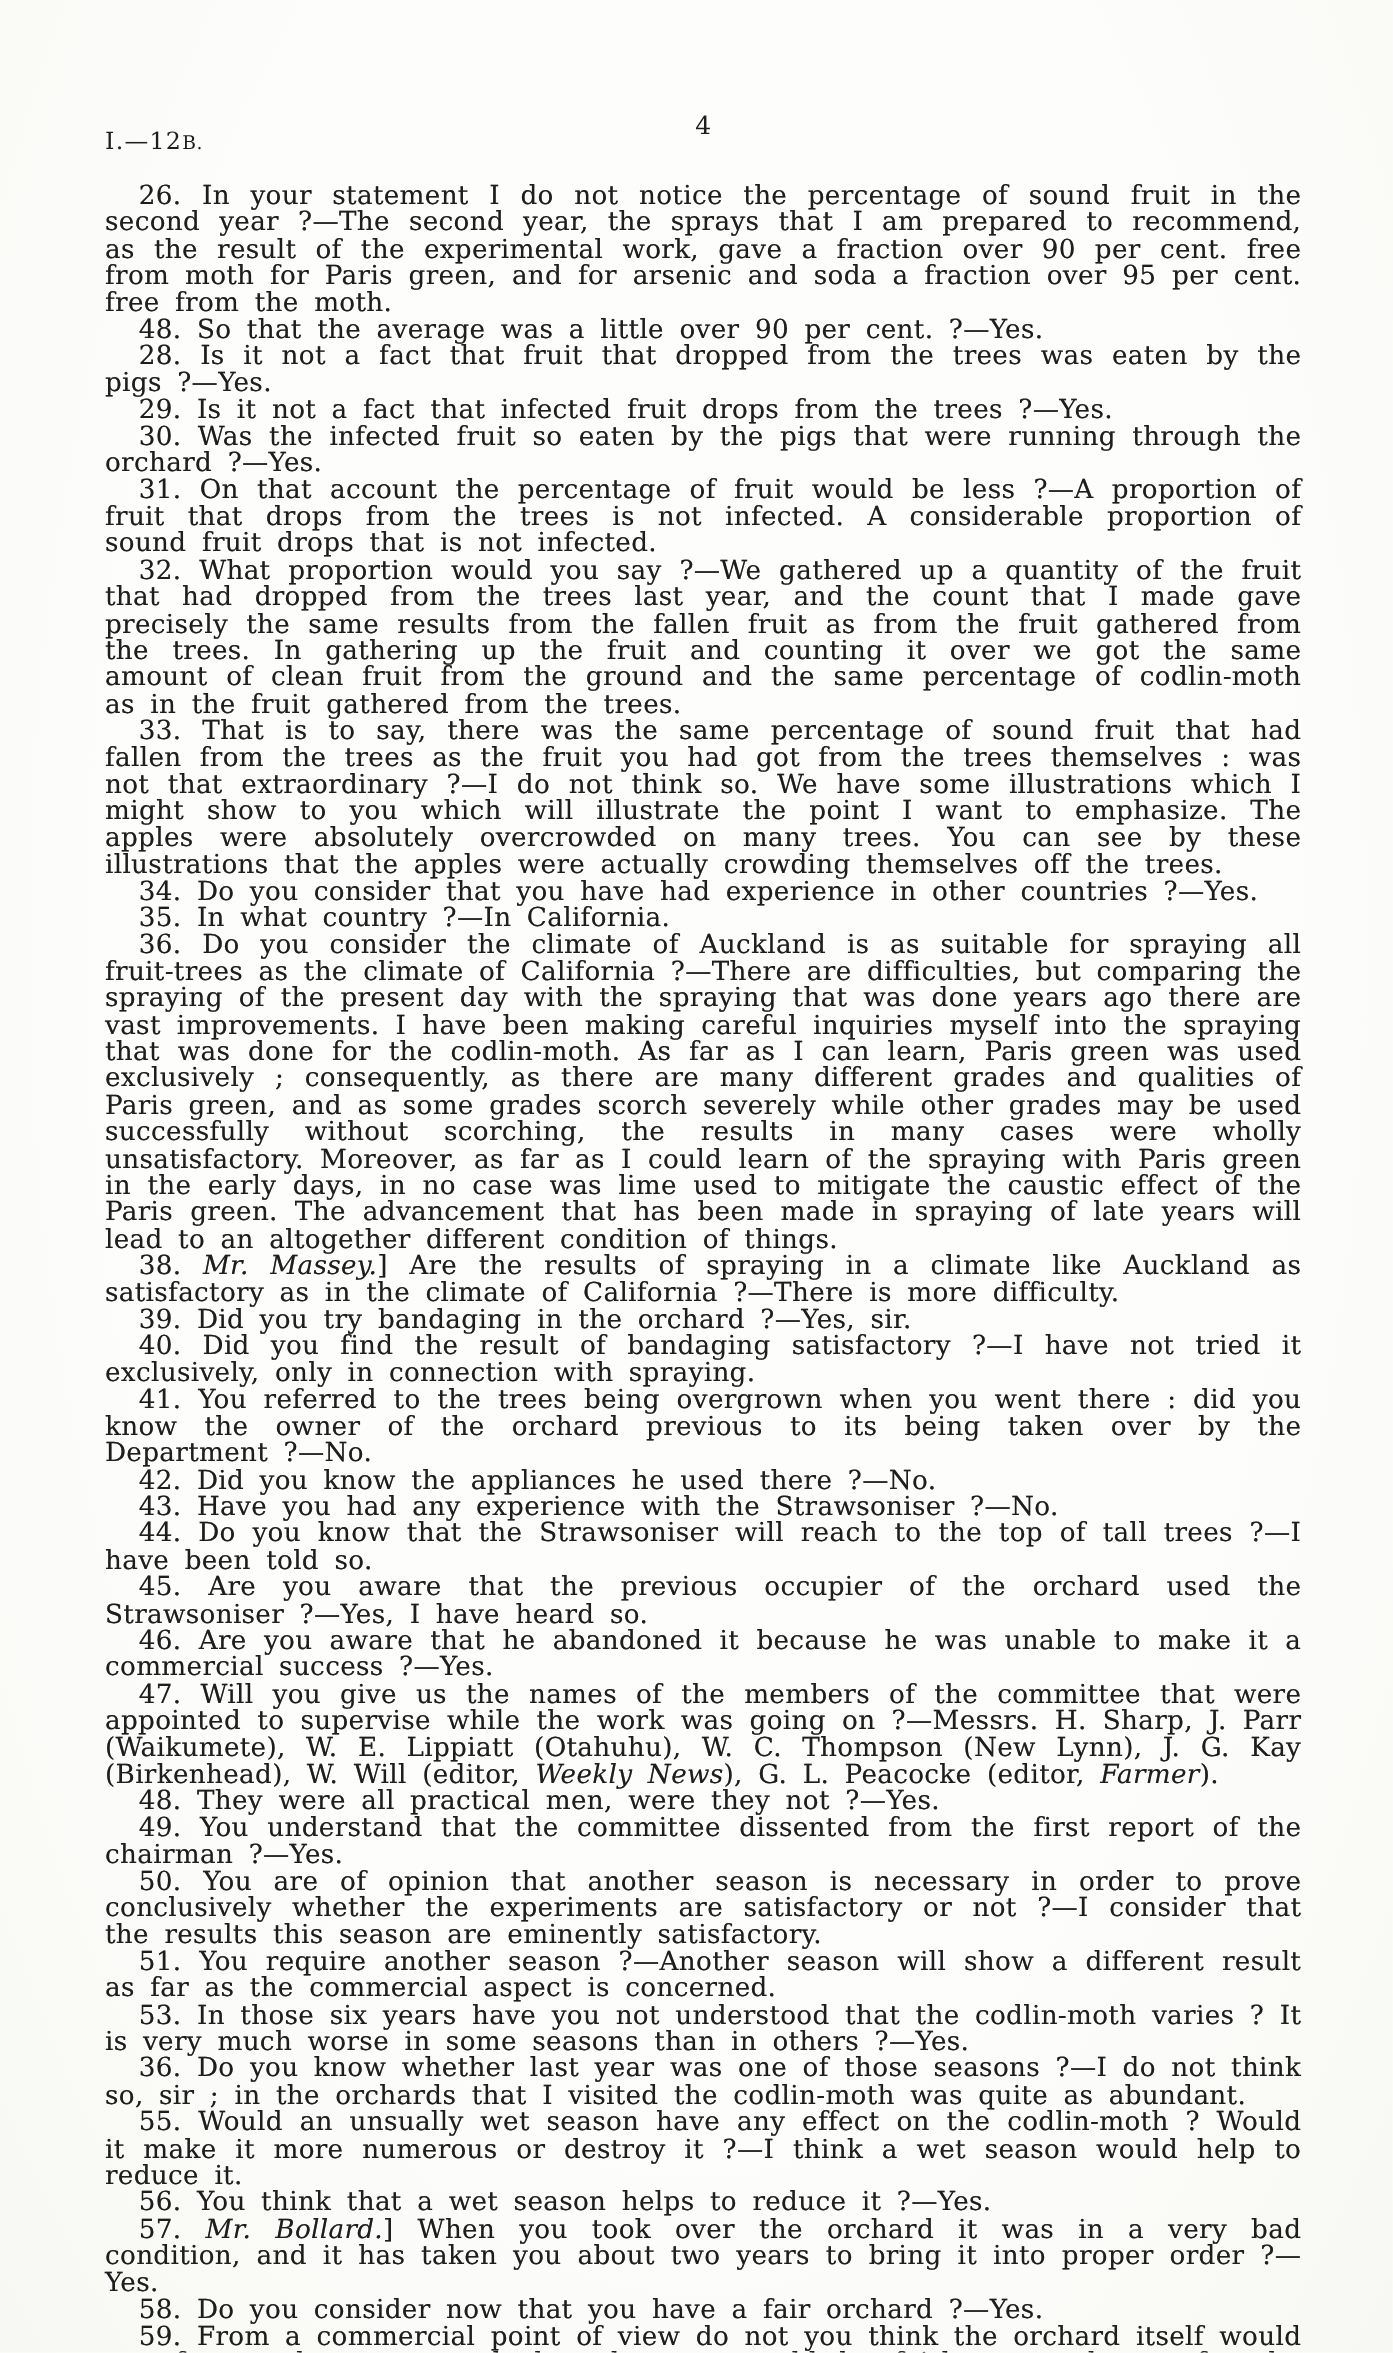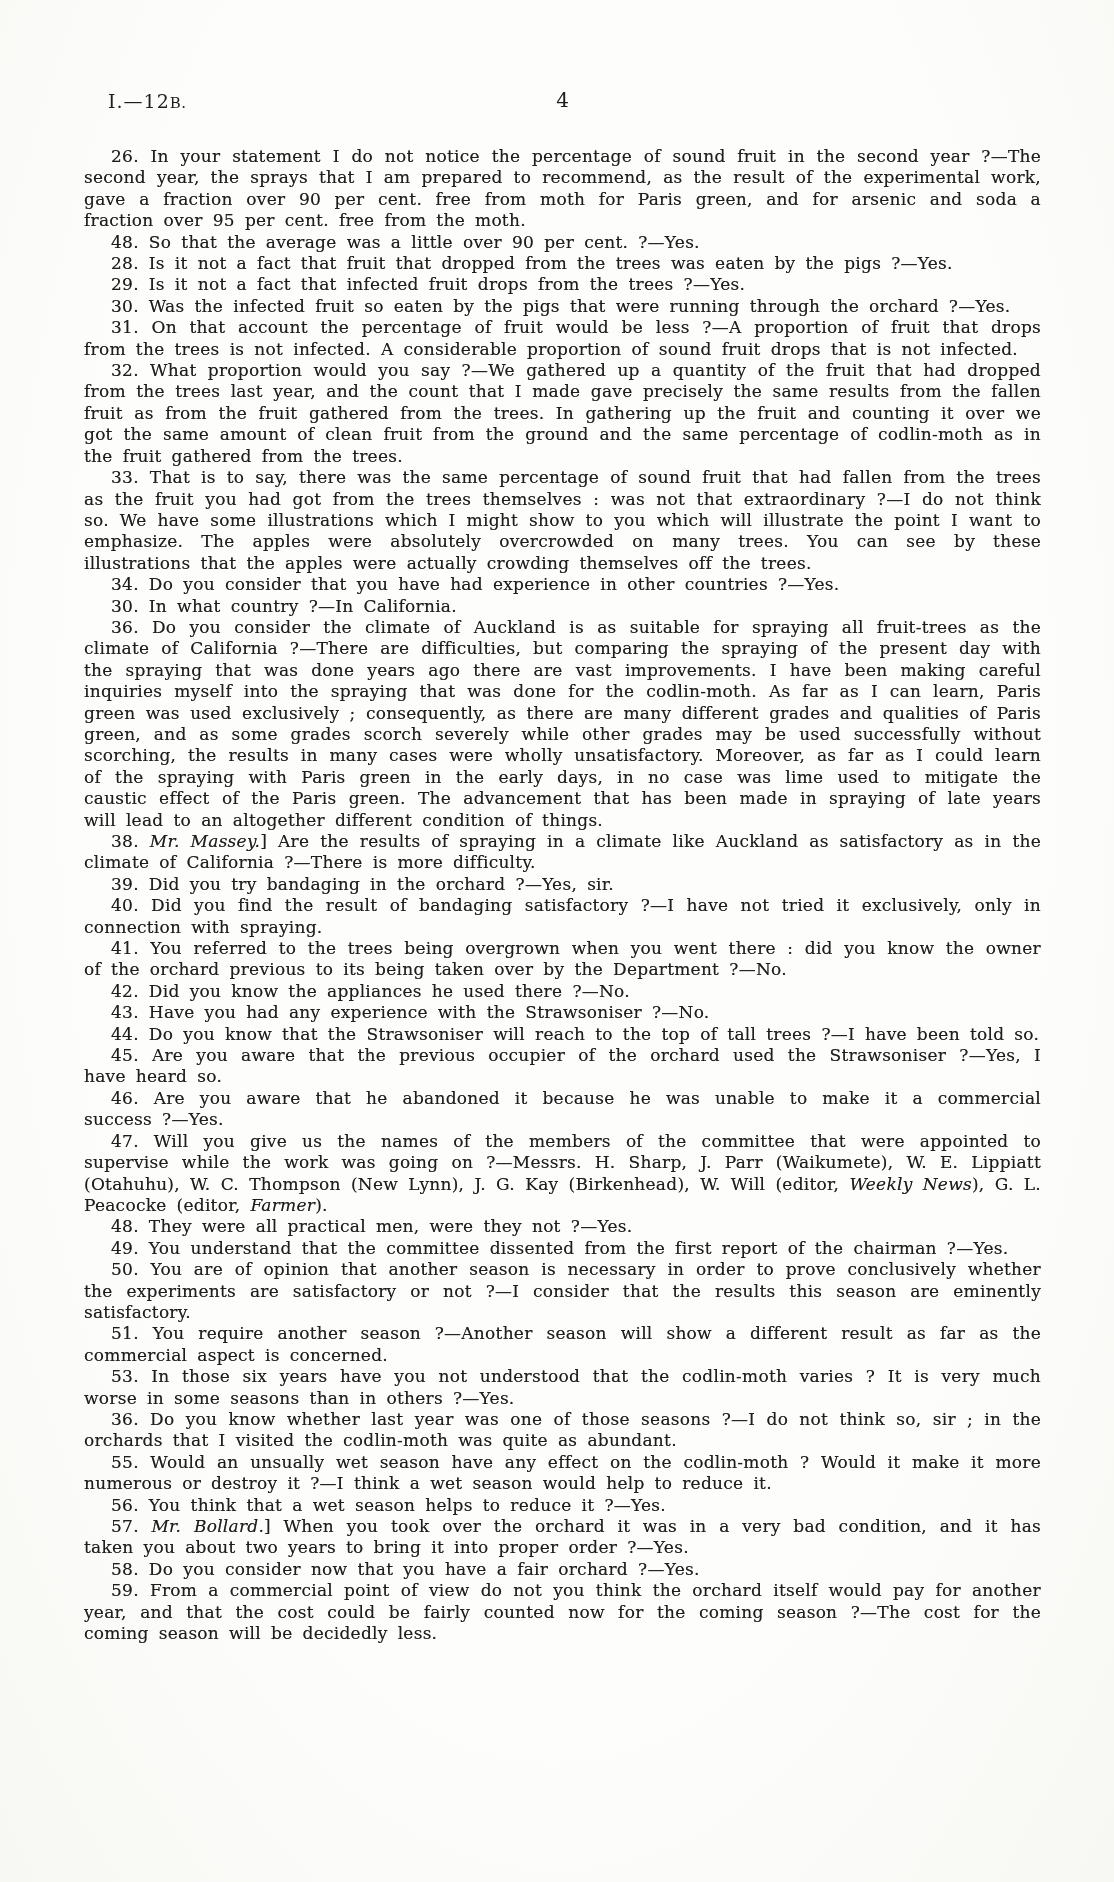--- a/index.html
+++ b/index.html
@@ -20,44 +20,43 @@
     width: 957px;
   }
   .page-header {
     position: relative;
     height: 26px;
     margin-bottom: 30px;
   }
   .doc-ref {
     position: absolute;
     left: 0;
-    top: 0;
+    top: 12px;
     font-size: 19px;
     letter-spacing: 1px;
-    margin-left: 24px;
   }
   .doc-ref-suffix {
     font-size: 15px;
     letter-spacing: 0.5px;
   }
   .page-num {
     position: absolute;
     left: 0;
     right: 0;
     top: -2px;
     text-align: center;
     font-size: 20px;
   }
   .body-text { }
   .para {
     margin: 0;
     padding: 0;
     text-indent: 27px;
     text-align: justify;
-    font-size: 17px;
+    font-size: 21px;
     line-height: 21.4px;
     word-spacing: 0.26em;
     letter-spacing: 0.25px;
     text-shadow: 0 0 0.5px rgba(30,30,30,0.55);
   }
   .para i { font-style: italic; }
 </style>
 </head>
 <body>
 
@@ -70,21 +69,21 @@
     <div class="body-text" id="paragraphs">
         <p class="para"><span>26. In your statement I do not notice the percentage of sound fruit in the second year ?—The second year, the sprays that I am prepared to recommend, as the result of the experimental work, gave a fraction over 90 per cent. free from moth for Paris green, and for arsenic and soda a fraction over 95 per cent. free from the moth.</span></p>
         <p class="para"><span>48. So that the average was a little over 90 per cent. ?—Yes.</span></p>
         <p class="para"><span>28. Is it not a fact that fruit that dropped from the trees was eaten by the pigs ?—Yes.</span></p>
         <p class="para"><span>29. Is it not a fact that infected fruit drops from the trees ?—Yes.</span></p>
         <p class="para"><span>30. Was the infected fruit so eaten by the pigs that were running through the orchard ?—Yes.</span></p>
         <p class="para"><span>31. On that account the percentage of fruit would be less ?—A proportion of fruit that drops from the trees is not infected. A considerable proportion of sound fruit drops that is not infected.</span></p>
         <p class="para"><span>32. What proportion would you say ?—We gathered up a quantity of the fruit that had dropped from the trees last year, and the count that I made gave precisely the same results from the fallen fruit as from the fruit gathered from the trees. In gathering up the fruit and counting it over we got the same amount of clean fruit from the ground and the same percentage of codlin-moth as in the fruit gathered from the trees.</span></p>
         <p class="para"><span>33. That is to say, there was the same percentage of sound fruit that had fallen from the trees as the fruit you had got from the trees themselves : was not that extraordinary ?—I do not think so. We have some illustrations which I might show to you which will illustrate the point I want to emphasize. The apples were absolutely overcrowded on many trees. You can see by these illustrations that the apples were actually crowding themselves off the trees.</span></p>
         <p class="para"><span>34. Do you consider that you have had experience in other countries ?—Yes.</span></p>
-        <p class="para"><span>30. In what country ?—In California.</span></p>
+        <p class="para"><span>35. In what country ?—In California.</span></p>
         <p class="para"><span>36. Do you consider the climate of Auckland is as suitable for spraying all fruit-trees as the climate of California ?—There are difficulties, but comparing the spraying of the present day with the spraying that was done years ago there are vast improvements. I have been making careful inquiries myself into the spraying that was done for the codlin-moth. As far as I can learn, Paris green was used exclusively ; consequently, as there are many different grades and qualities of Paris green, and as some grades scorch severely while other grades may be used successfully without scorching, the results in many cases were wholly unsatisfactory. Moreover, as far as I could learn of the spraying with Paris green in the early days, in no case was lime used to mitigate the caustic effect of the Paris green. The advancement that has been made in spraying of late years will lead to an altogether different condition of things.</span></p>
         <p class="para"><span>38. </span><i>Mr. Massey.</i><span>] Are the results of spraying in a climate like Auckland as satisfactory as in the climate of California ?—There is more difficulty.</span></p>
         <p class="para"><span>39. Did you try bandaging in the orchard ?—Yes, sir.</span></p>
         <p class="para"><span>40. Did you find the result of bandaging satisfactory ?—I have not tried it exclusively, only in connection with spraying.</span></p>
         <p class="para"><span>41. You referred to the trees being overgrown when you went there : did you know the owner of the orchard previous to its being taken over by the Department ?—No.</span></p>
         <p class="para"><span>42. Did you know the appliances he used there ?—No.</span></p>
         <p class="para"><span>43. Have you had any experience with the Strawsoniser ?—No.</span></p>
         <p class="para"><span>44. Do you know that the Strawsoniser will reach to the top of tall trees ?—I have been told so.</span></p>
         <p class="para"><span>45. Are you aware that the previous occupier of the orchard used the Strawsoniser ?—Yes, I have heard so.</span></p>
         <p class="para"><span>46. Are you aware that he abandoned it because he was unable to make it a commercial success ?—Yes.</span></p>

